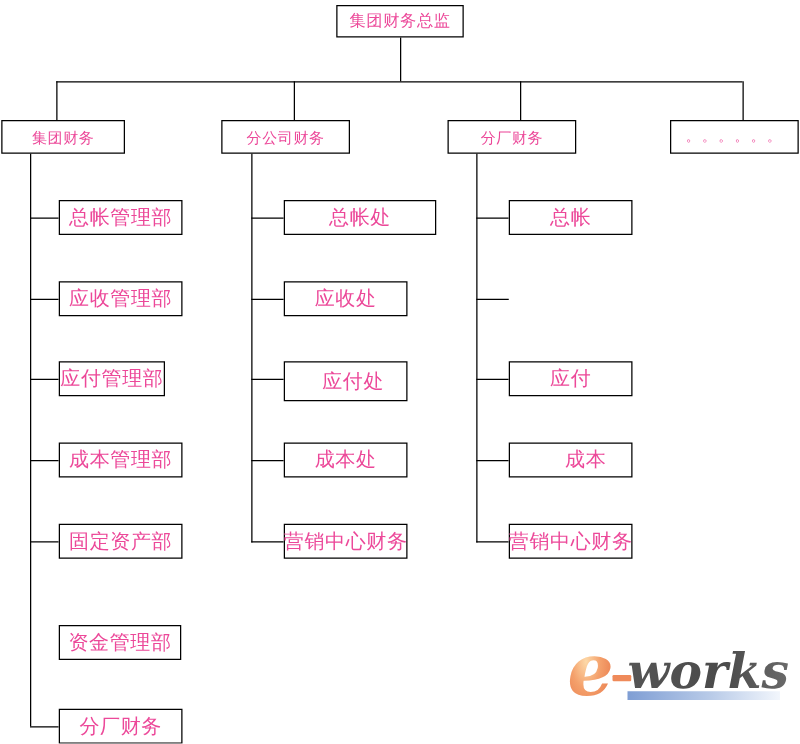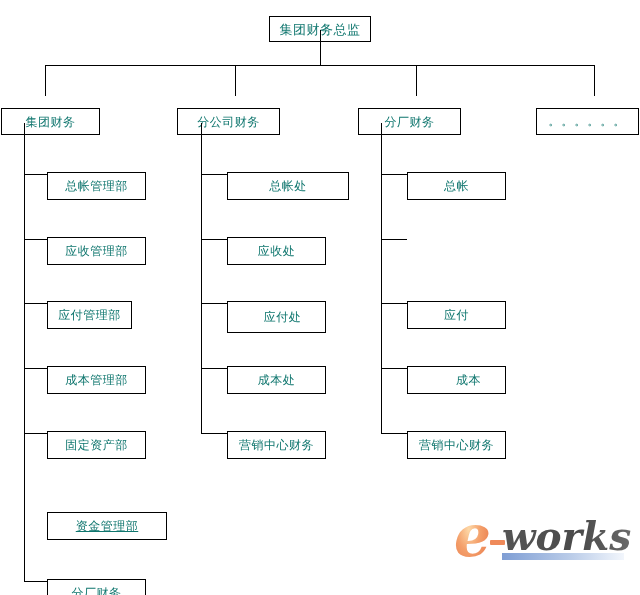--- a/index.html
+++ b/index.html
@@ -19,32 +19,31 @@
   }
   
   .node {
     position: absolute;
     box-sizing: border-box;
     border: 1px solid #000000;
     background: #ffffff;
     display: flex;
     align-items: center;
     justify-content: center;
-    color: #0f766e;
+    color: #ec4899;
     line-height: 1;
     white-space: nowrap;
-    margin-top: 12px;
   }
   .node-label {
     display: block;
     letter-spacing: 0.5px;
   }
   .lvl1 { font-size: 13px; }
   .lvl2 { font-size: 12px; }
-  .lvl3 { font-size: 12px; }
+  .lvl3 { font-size: 16px; }
   .node.dots .node-label {
     letter-spacing: 2px;
     font-size: 11px;
   }
   
   .ln {
     position: absolute;
     background: #000000;
   }
   .ln-v { width: 1px; }
@@ -111,21 +110,21 @@
   </div>
   <div class="node lvl3" style="left:47px; top:289px; width:85px; height:28px;">
     <span class="node-label">应付管理部</span>
   </div>
   <div class="node lvl3" style="left:47px; top:354px; width:99px; height:28px;">
     <span class="node-label">成本管理部</span>
   </div>
   <div class="node lvl3" style="left:47px; top:419px; width:99px; height:28px;">
     <span class="node-label">固定资产部</span>
   </div>
-  <div class="node lvl3" style="left:47px; top:500px; width:120px; height:28px;text-decoration:underline;">
+  <div class="node lvl3" style="left:47px; top:500px; width:98px; height:28px;">
     <span class="node-label">资金管理部</span>
   </div>
   <div class="node lvl3" style="left:47px; top:567px; width:99px; height:28px;">
     <span class="node-label">分厂财务</span>
   </div>
 
   <div class="ln ln-v" style="left:201px; top:123px; height:311px;"></div>
 
   <div class="ln ln-h" style="left:201px; top:174px; width:26px;"></div>
   <div class="ln ln-h" style="left:201px; top:239px; width:26px;"></div>

